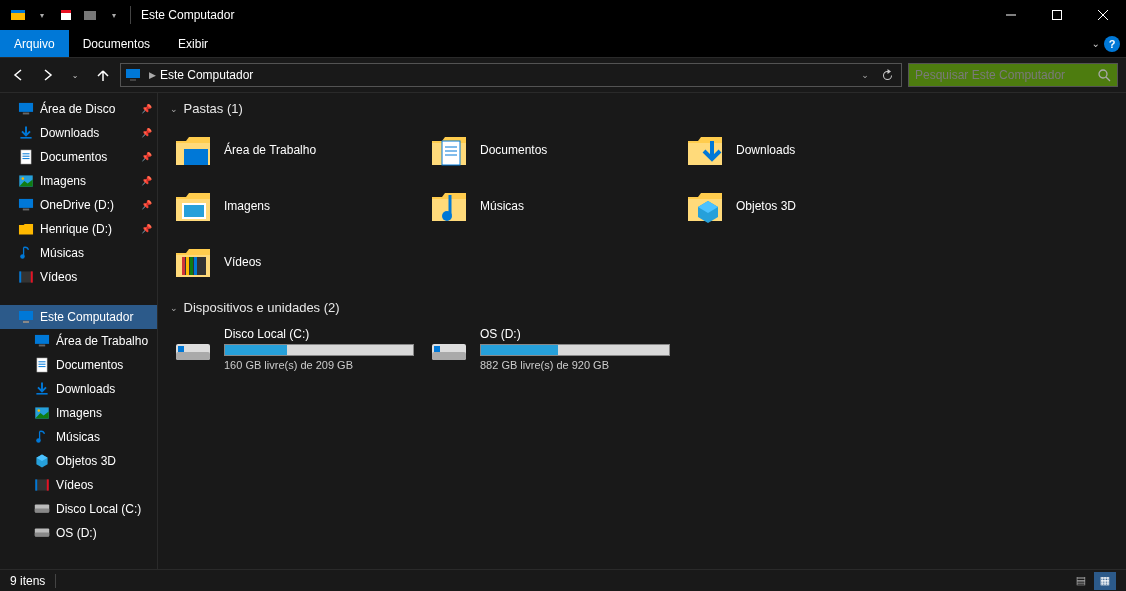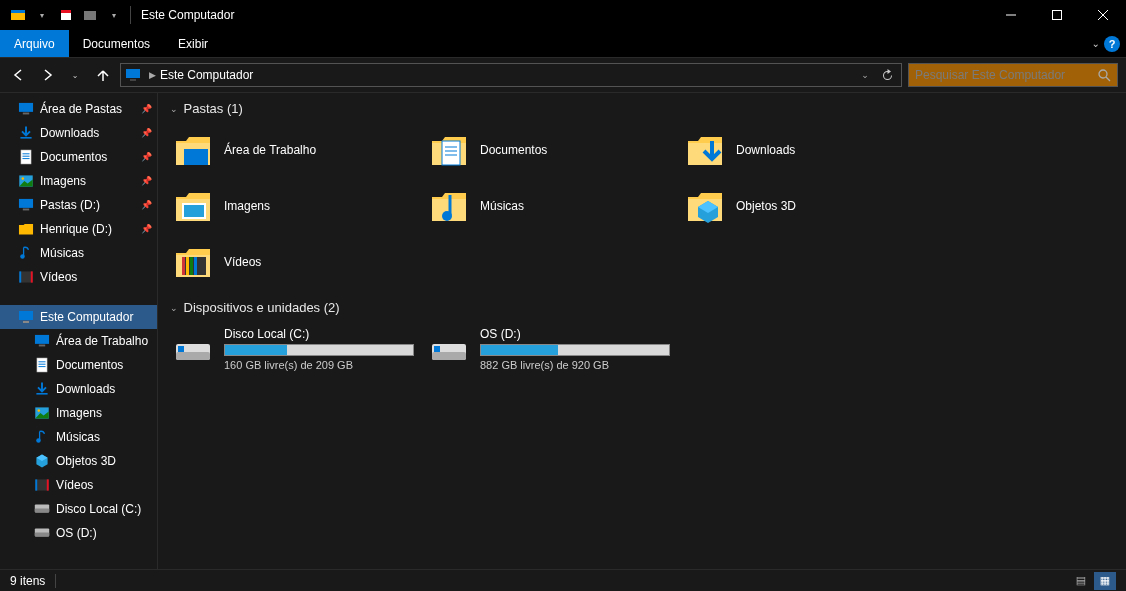--- a/index.html
+++ b/index.html
@@ -27,21 +27,21 @@
 
 .navbar { height: 36px; background: #191919; display: flex; align-items: center; padding: 0 8px; gap: 6px; border-top: 1px solid #2a2a2a; border-bottom: 1px solid #2a2a2a; }
 .nav-btn { width: 22px; height: 22px; display: flex; align-items: center; justify-content: center; color: #fff; }
 .addr-wrap { flex: 1; height: 24px; background: #191919; border: 1px solid #535353; display: flex; align-items: center; padding: 0 2px; }
 .addr-icon { width: 20px; height: 20px; display: flex; align-items: center; justify-content: center; margin-right: 2px; }
 .addr-sep { color: #aaa; margin: 0 4px; font-size: 9px; }
 .addr-text { font-size: 12px; }
 .addr-spacer { flex: 1; }
 .addr-drop { width: 20px; display:flex; align-items:center; justify-content:center; color:#aaa; font-size:9px; }
 .refresh { width: 24px; display:flex; align-items:center; justify-content:center; color:#ccc; }
-.search { width: 210px; height: 24px; background: #a16207; border: 1px solid #535353; display: flex; align-items: center; padding: 0 6px; }
+.search { width: 210px; height: 24px; background: #4d7c0f; border: 1px solid #535353; display: flex; align-items: center; padding: 0 6px; }
 .search input { flex: 1; background: transparent; border: none; outline: none; color: #fff; font-size: 12px; }
 .search input::placeholder { color: #7a7a7a; }
 .search .sicon { color: #aaa; }
 
 
 .main { flex: 1; display: flex; min-height: 0; }
 .sidebar { width: 158px; background: #191919; border-right: 1px solid #2a2a2a; overflow-y: auto; padding-top: 4px; }
 .tree-item { display: flex; align-items: center; height: 24px; padding-left: 18px; gap: 6px; white-space: nowrap; overflow: hidden; cursor: default; font-size: 12px; }
 .tree-item.l2 { padding-left: 34px; }
 .tree-item.active { background: #2c5a8a; }
@@ -186,21 +186,21 @@
 
   <div class="sidebar">
     <div id="quick-list">
         <div class="tree-item">
           <span class="ticon">
             <svg width="16" height="16">
               <rect x="0.96" y="1.92" width="14.08" height="8.96" fill="#0078d7"></rect>
               <rect x="4.8" y="11.52" width="6.4" height="1.92" fill="#666"></rect>
             </svg>
           </span>
-    <span>Área de Pastas</span>
+    <span>Área de Disco</span>
     <span class="pin">📌</span>
         </div>
         <div class="tree-item">
           <span class="ticon">
             <svg width="16" height="16">
               <path d="M8 1.6 L8 9.6 M4 6.4 L8 10.4 L12 6.4" stroke="#0078d7" stroke-width="1.92" fill="none"></path>
               <rect x="2.4" y="12" width="11.2" height="1.6" fill="#0078d7"></rect>
             </svg>
           </span>
     <span>Downloads</span>
@@ -229,21 +229,21 @@
     <span>Imagens</span>
     <span class="pin">📌</span>
         </div>
         <div class="tree-item">
           <span class="ticon">
             <svg width="16" height="16">
               <rect x="0.96" y="1.92" width="14.08" height="8.96" fill="#0078d7"></rect>
               <rect x="4.8" y="11.52" width="6.4" height="1.92" fill="#666"></rect>
             </svg>
           </span>
-    <span>Pastas (D:)</span>
+    <span>OneDrive (D:)</span>
     <span class="pin">📌</span>
         </div>
         <div class="tree-item">
           <span class="ticon">
             <svg width="16" height="16">
               <path d="M0.96 4 L5.6 4 L6.72 2.88 L15.04 2.88 L15.04 13.6 L0.96 13.6 Z" fill="#ffb900"></path>
             </svg>
           </span>
     <span>Henrique (D:)</span>
     <span class="pin">📌</span>

